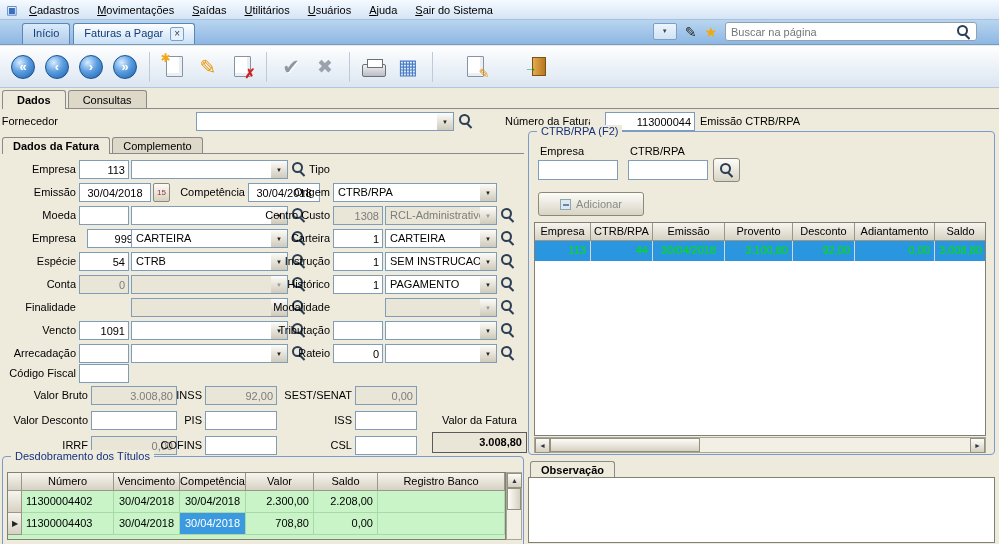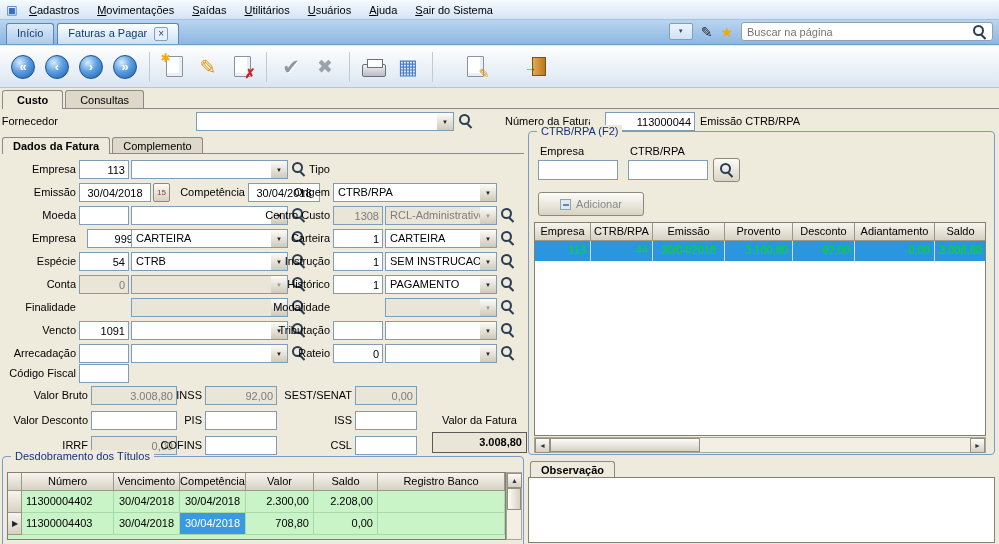--- a/index.html
+++ b/index.html
@@ -14,21 +14,21 @@
              border-bottom:1px solid #a9c1dd; display:flex; align-items:center;
              padding-left:4px; }
   .app-icon { display:inline-block; width:16px; color:#3a6fc0; font-size:12px; text-align:center; }
   .menu-item { display:inline-block; padding:2px 9px; cursor:default; }
   .menu-item::first-letter { text-decoration:underline; }
 
   
   .tabstrip { position:absolute; top:20px; left:0; right:0; height:25px;
               background:linear-gradient(#b9d5ef,#8db7e3);
               border-bottom:1px solid #6f9cc8; display:flex; align-items:flex-end;
-              padding:0 6px; }
+              padding:0 22px; }
   .doc-tab { height:21px; padding:3px 10px 0; margin-right:3px;
              border:1px solid #5a86b8; border-bottom:none;
              border-radius:3px 3px 0 0; color:#123c78;
              background:linear-gradient(#dcebfa,#aecbea); display:flex; gap:7px; }
   .doc-tab.active { background:linear-gradient(#fdfeff,#c9e0f6); }
   .tab-close { width:14px; height:14px; border:1px solid #7aa0c8; background:#e8f1fb;
                font-size:10px; line-height:12px; text-align:center; border-radius:2px; color:#345; }
   .strip-right { margin-left:auto; display:flex; align-items:center; gap:8px; padding-bottom:3px; }
   .mini-drop { width:24px; height:17px; border:1px solid #7aa0c8; border-radius:2px;
                background:linear-gradient(#eef5fd,#cfe2f4); text-align:center;
@@ -234,21 +234,21 @@
         </span>
     </div>
     <div class="tbtn" style="margin-left:30px">
       <span class="icon-door">
           <i class="exit-arrow">→</i>
         </span>
     </div>
   </div>
 
   <div class="maintabs">
-    <div class="ptab active">Custo</div>
+    <div class="ptab active">Dados</div>
     <div class="ptab">Consultas</div>
   </div>
 
   <span class="flabel" style="left:0;top:112px;width:58px">Fornecedor</span>
   <div class="combo yel" style="left:196px;top:112px;width:258px">
     <span class="cbtn">▼</span>
   </div>
   <span class="lookup mag" style="left:459px;top:114px"></span>
   <span class="flabel" style="left:505px;top:112px;width:85px;text-align:left">Número da Fatura</span>
   <input class="inp num" style="left: 592px; top: 112px; width: 90px; margin-left: 13px;" value="113000044">

